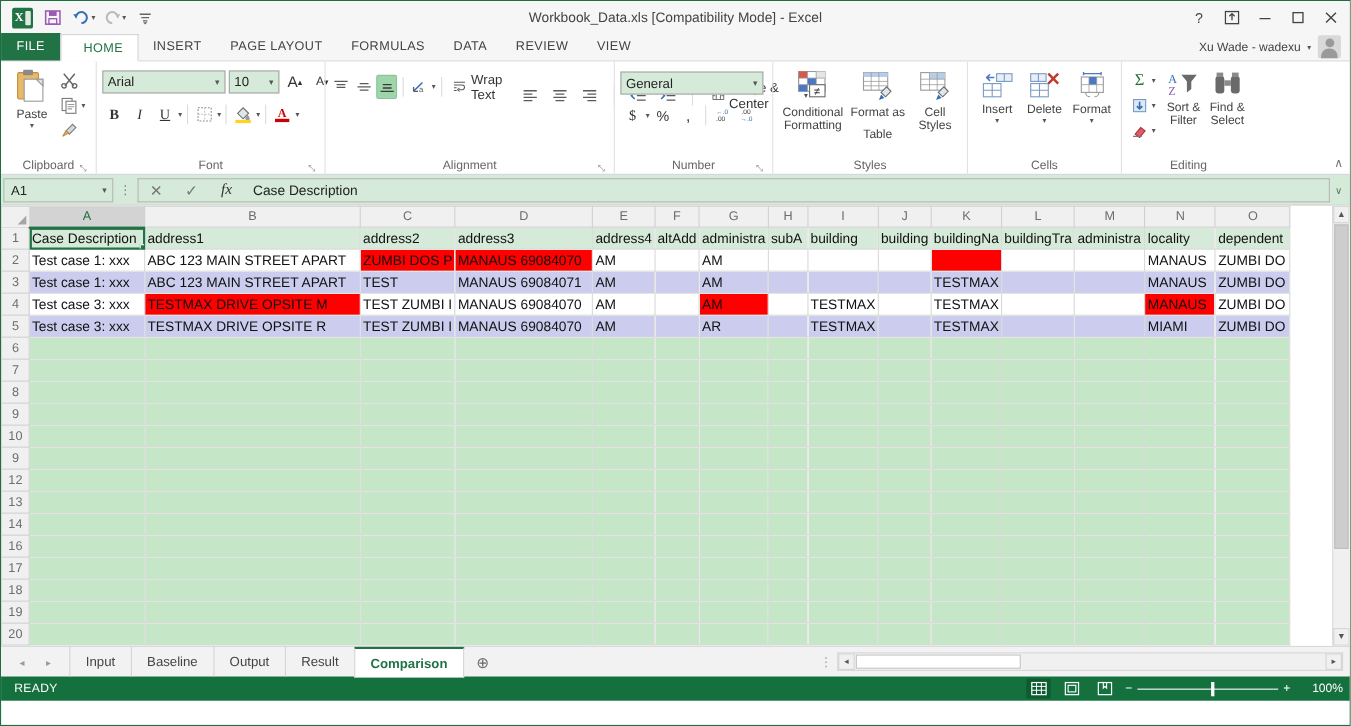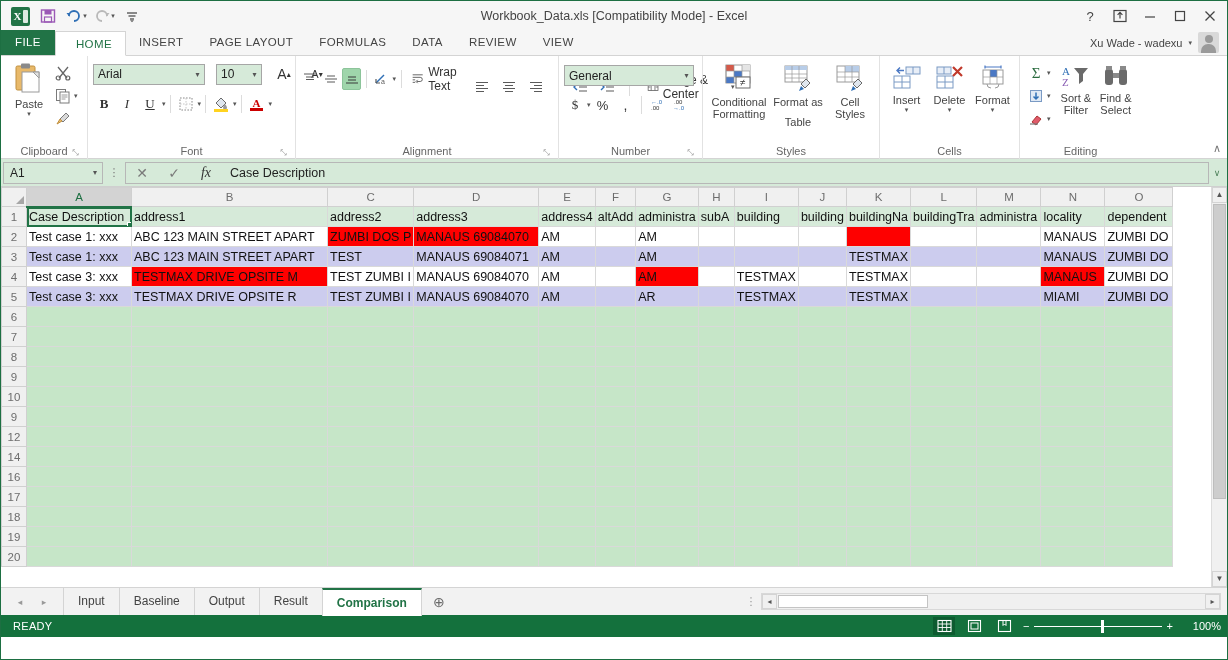--- a/index.html
+++ b/index.html
@@ -269,21 +269,21 @@
                 <path d="M5 8l-3 5 5-3z" fill="#e8b96a" stroke="#c08f3e"></path>
               </svg>
           </div>
         </div>
       </div>
       <div class="grp-lbl"><span>Clipboard</span><span class="dlg">⤡</span></div>
     </div>
 
     <div class="grp" style="width:208px">
       <div class="grp-body" style="flex-direction:column;padding-top:3px">
-        <div style="display:flex;align-items:center;gap:11px">
+        <div style="display:flex;align-items:center;gap:3px">
           <div class="cmb" style="width:112px">
             <span>Arial</span>
             <span class="ar">▾</span>
           </div>
           <div class="cmb" style="width:46px">
             <span>10</span>
             <span class="ar">▾</span>
           </div>
           <div class="smbtn">
             <span style="font-size:14px;color:#333">A</span>
@@ -851,20 +851,38 @@
             <td class="cell r-green"></td>
             <td class="cell r-green"></td>
             <td class="cell r-green"></td>
             <td class="cell r-green"></td>
             <td class="cell r-green"></td>
             <td class="cell r-green"></td>
             <td class="cell r-green"></td>
             <td class="cell r-green"></td>
           </tr>
           <tr>
+            <td class="rowh">13</td>
+            <td class="cell r-green"></td>
+            <td class="cell r-green"></td>
+            <td class="cell r-green"></td>
+            <td class="cell r-green"></td>
+            <td class="cell r-green"></td>
+            <td class="cell r-green"></td>
+            <td class="cell r-green"></td>
+            <td class="cell r-green"></td>
+            <td class="cell r-green"></td>
+            <td class="cell r-green"></td>
+            <td class="cell r-green"></td>
+            <td class="cell r-green"></td>
+            <td class="cell r-green"></td>
+            <td class="cell r-green"></td>
+            <td class="cell r-green"></td>
+          </tr>
+          <tr>
             <td class="rowh">14</td>
             <td class="cell r-green"></td>
             <td class="cell r-green"></td>
             <td class="cell r-green"></td>
             <td class="cell r-green"></td>
             <td class="cell r-green"></td>
             <td class="cell r-green"></td>
             <td class="cell r-green"></td>
             <td class="cell r-green"></td>
             <td class="cell r-green"></td>

